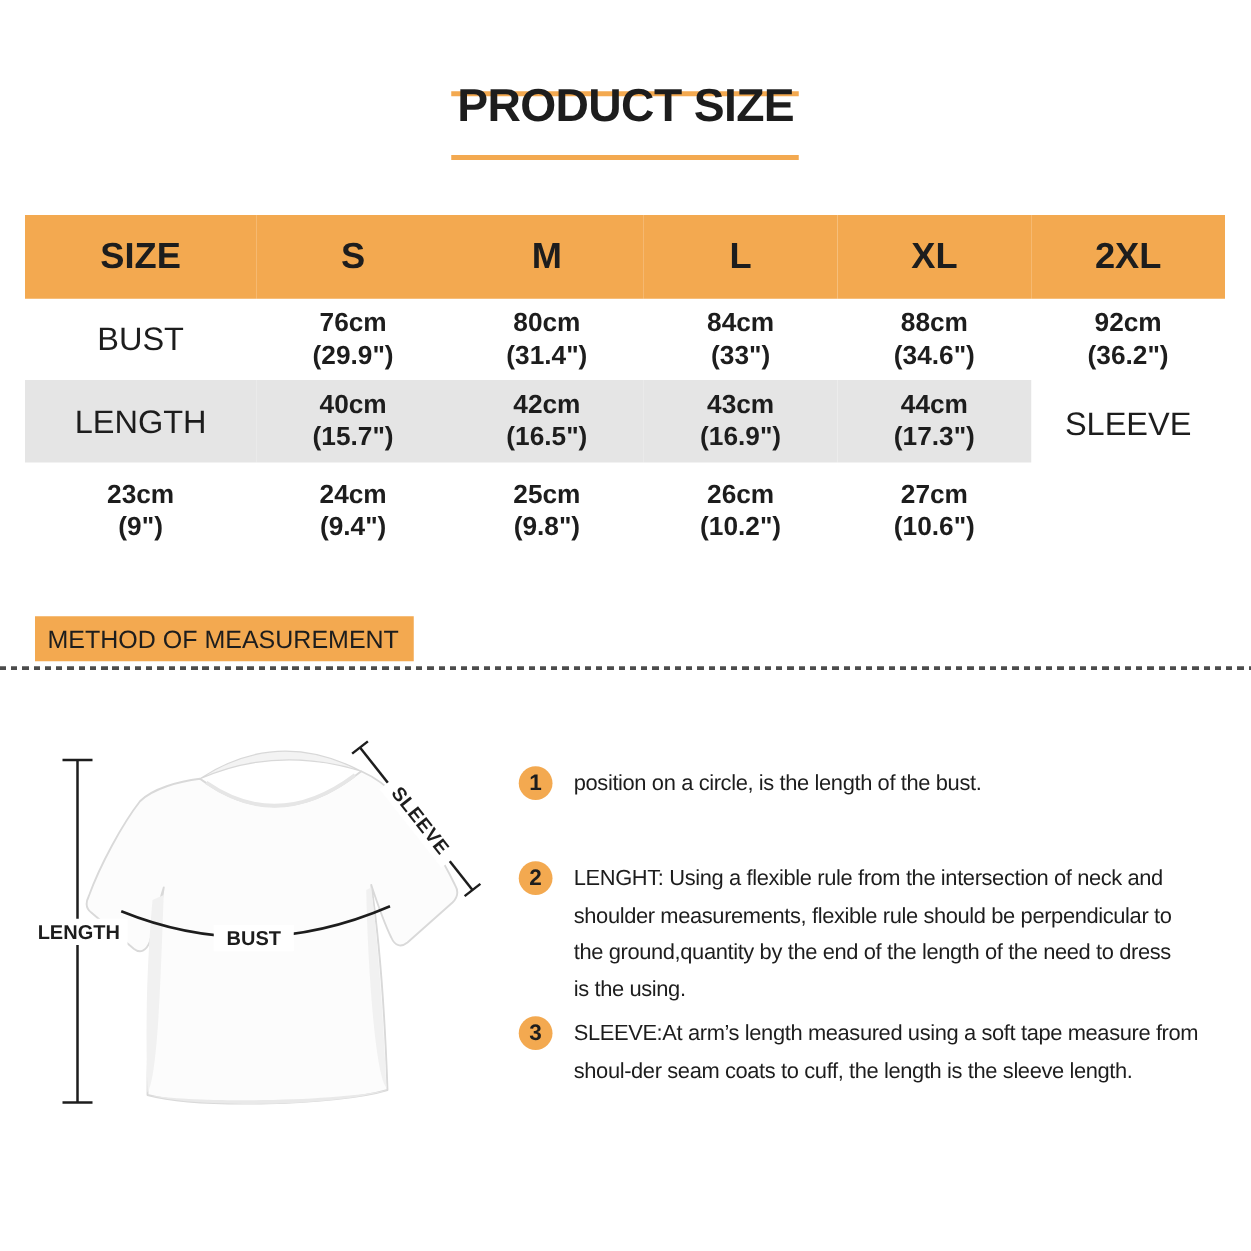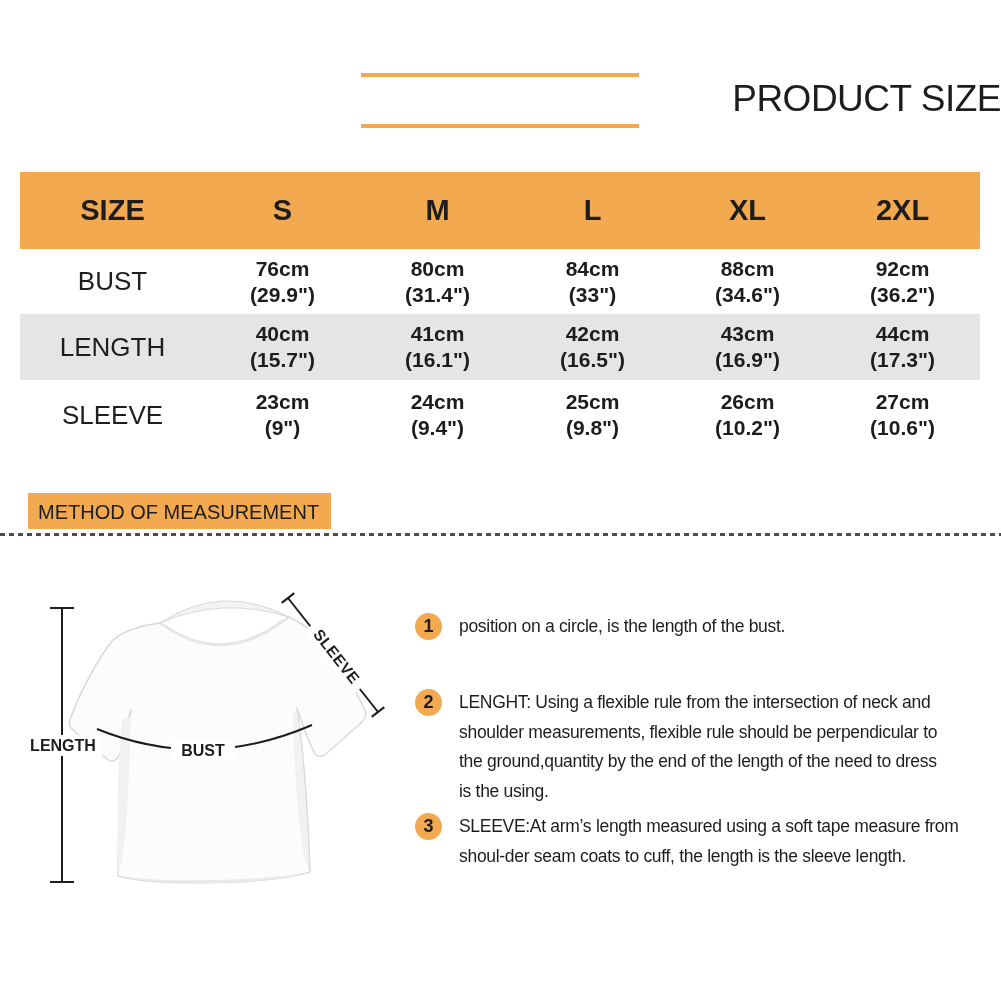--- a/index.html
+++ b/index.html
@@ -14,31 +14,31 @@
     width:1001px;height:1001px;position:relative;overflow:hidden;
     background:#ffffff;color:var(--text);
     font-family:"Liberation Sans", sans-serif;
   }
 
   
   .title-rule{position:absolute;left:361px;width:278px;height:4px;background:var(--accent);}
   #title-rule-top{top:73px;}
   #title-rule-bottom{top:124px;}
   #page-title{
-    position:absolute;left:0;right:0;top:77px;text-align:right;
-    font-size:37px;font-weight:400;letter-spacing:-0.5px;line-height:44px;
+    position:absolute;left:0;right:0;top:63px;text-align:center;
+    font-size:37px;font-weight:700;letter-spacing:-0.5px;line-height:44px;
   }
 
   
   #size-table{
     position:absolute;left:20px;top:172px;width:960px;
     display:grid;grid-template-columns:185px repeat(5,155px);
   }
   .tcell{display:flex;flex-direction:column;align-items:center;justify-content:center;text-align:center;}
-  .th{background:var(--accent);height:77px;font-size:29px;font-weight:700;}
+  .th{background:var(--accent);height:67px;font-size:29px;font-weight:700;}
   .r1{height:65px;}
   .r2{height:66px;background:var(--alt_row);}
   .r3{height:70px;}
   .rowlabel{font-size:26px;font-weight:400;}
   .td{font-size:21px;font-weight:700;line-height:26px;}
 
   
   #method-label{
     position:absolute;left:28px;top:493px;background:var(--accent);
     font-size:20px;font-weight:400;padding:8px 12px 6px 10px;line-height:22px;
@@ -99,24 +99,20 @@
   </div>
   <div class="tcell td r1">
     <span>92cm</span>
     <span>(36.2")</span>
   </div>
 
   <div class="tcell rowlabel r2">LENGTH</div>
   <div class="tcell td r2">
     <span>40cm</span>
     <span>(15.7")</span>
-  </div>
-  <div class="tcell td r2">
-    <span>41cm</span>
-    <span>(16.1")</span>
   </div>
   <div class="tcell td r2">
     <span>42cm</span>
     <span>(16.5")</span>
   </div>
   <div class="tcell td r2">
     <span>43cm</span>
     <span>(16.9")</span>
   </div>
   <div class="tcell td r2">

